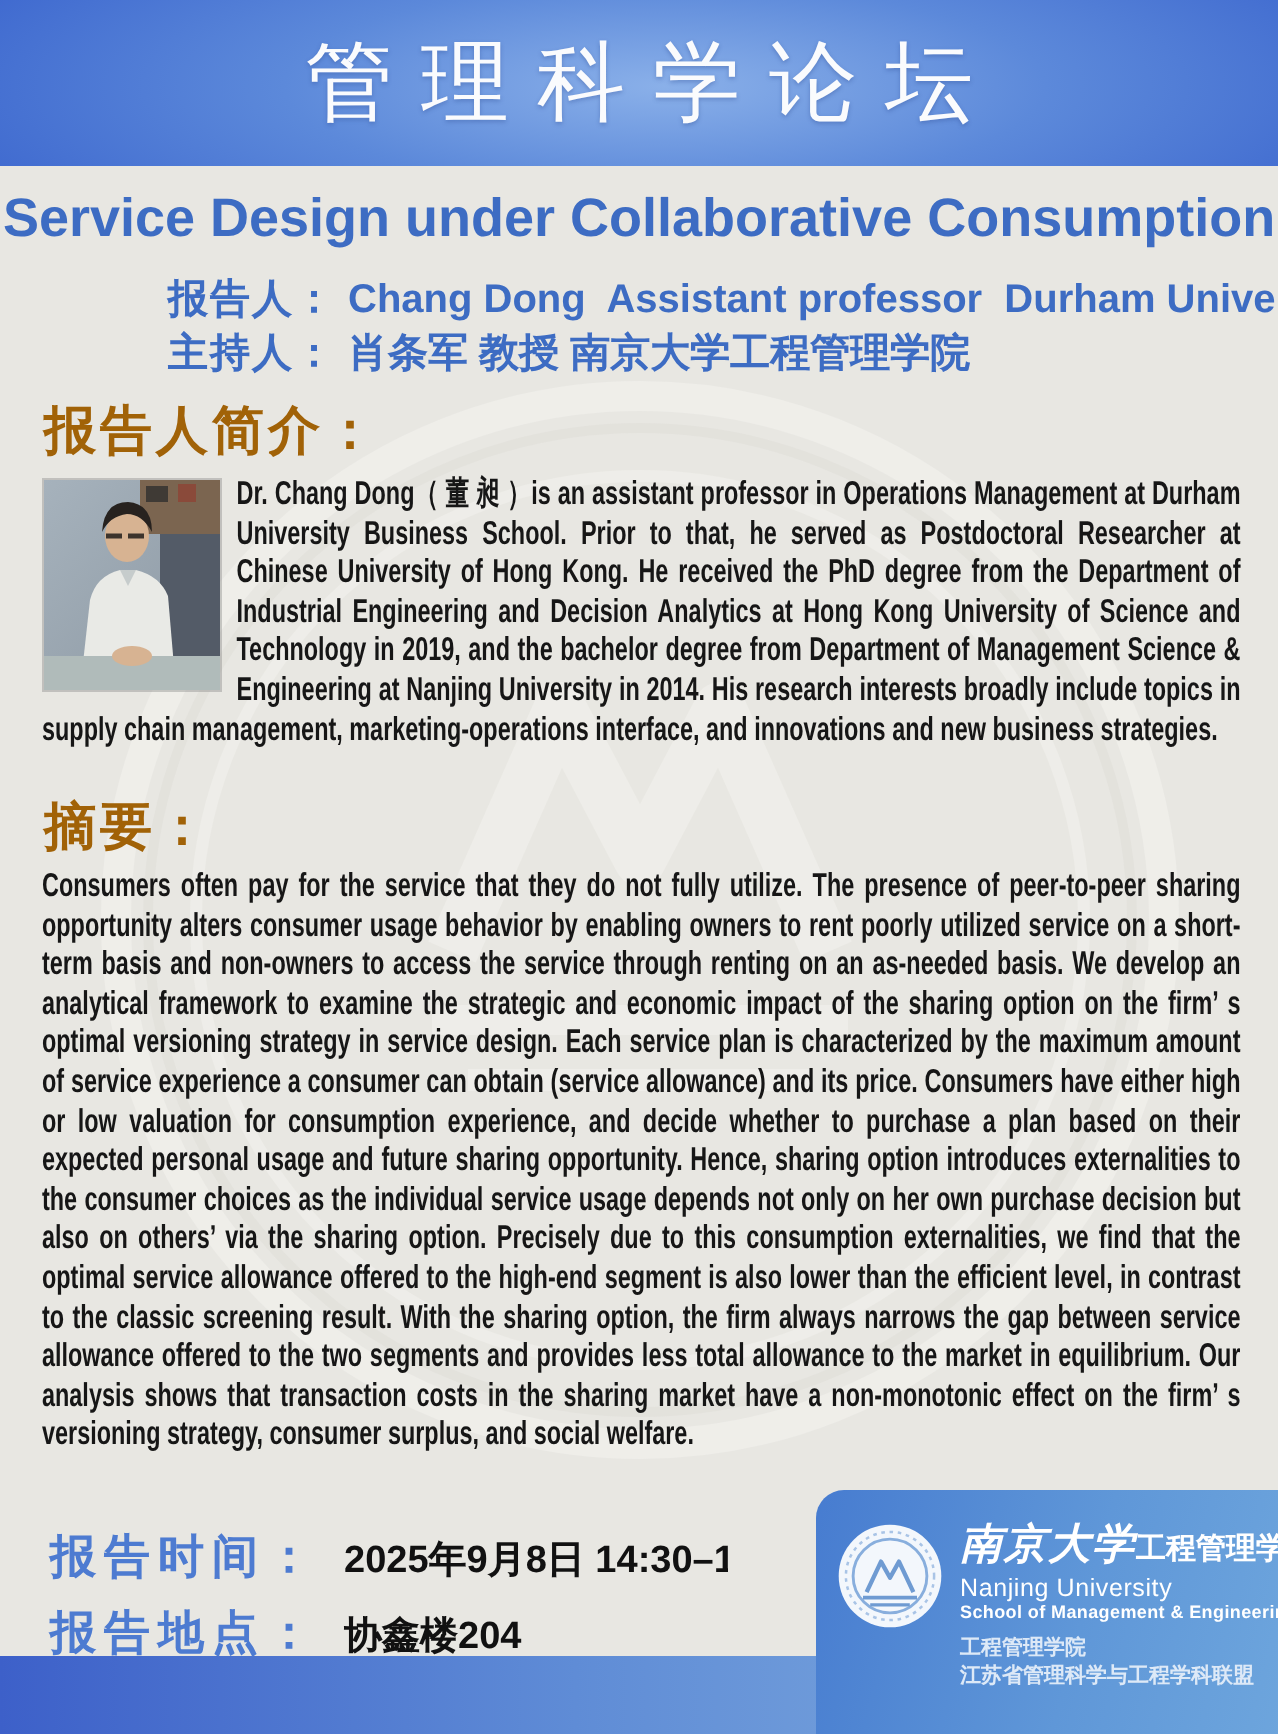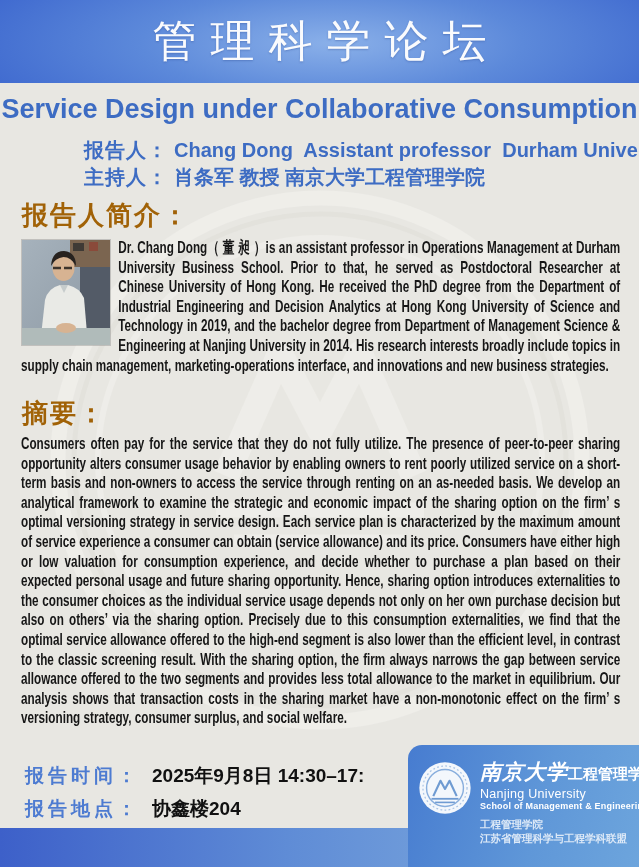--- a/index.html
+++ b/index.html
@@ -44,21 +44,21 @@
   .bio-body{top:238px;}
   .abs-body{top:434px;}
   .photo-spacer{float:left;width:137px;height:100px;}
   
   .photo{position:absolute;left:22px;top:240px;width:88px;height:105px;z-index:2;
     box-shadow:0 0 0 1px rgba(120,120,120,.35);}
   .photo svg{display:block;}
   
   .footer-info{position:absolute;left:25px;top:763px;z-index:2;}
   .f-row{display:flex;align-items:baseline;margin-bottom:7px;white-space:nowrap;}
-  .f-label{color:#4d7bd1;font-weight:bold;font-size:19px;letter-spacing:4px;}
+  .f-label{color:#4d7bd1;font-weight:bold;font-size:23px;letter-spacing:4px;}
   .f-value{color:#111;font-weight:bold;font-size:19px;margin-left:12px;}
   
   .bottom-strip{position:absolute;left:0;bottom:0;width:639px;height:39px;z-index:1;
     background:linear-gradient(90deg,#3d60c9 0%,#5f8cd6 45%,#87b3e0 100%);}
   .gray-corner{position:absolute;right:231px;bottom:39px;width:44px;height:86px;
     background:#e8e7e2;border-bottom-right-radius:28px;z-index:2;}
   .logo-box{
     position:absolute;right:0;top:745px;width:231px;height:158px;z-index:3;
     border-top-left-radius:14px;
     background:linear-gradient(105deg,#477cd0 0%,#5f97d8 55%,#6ea6dd 100%);

